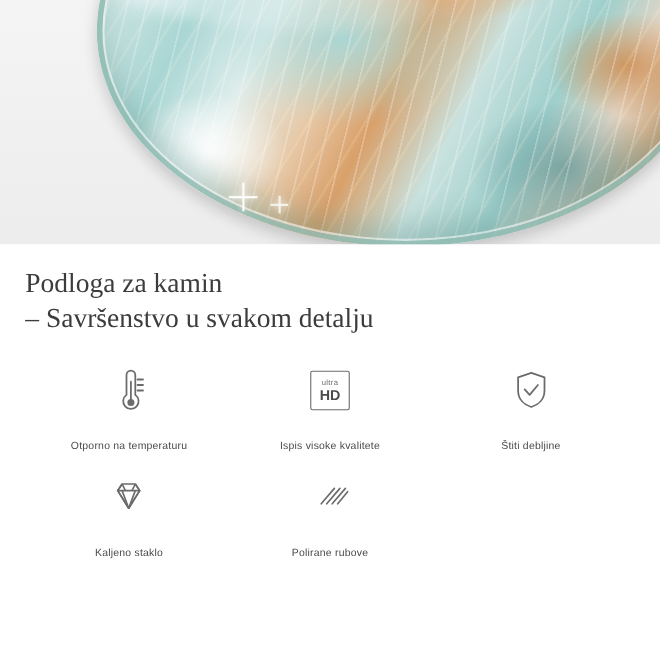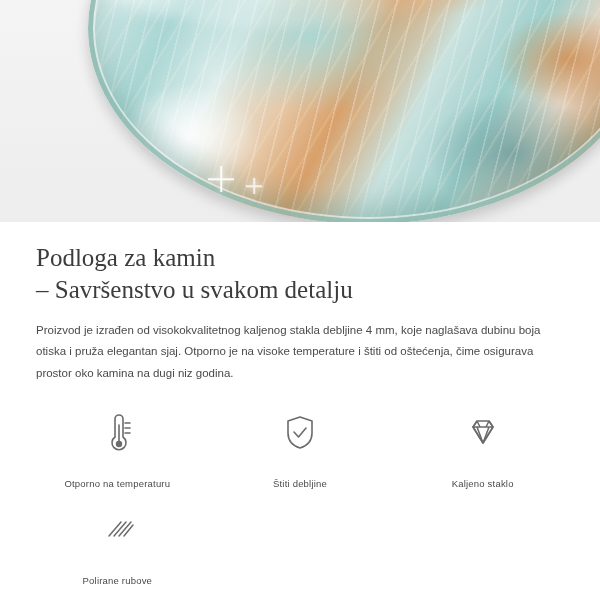--- a/index.html
+++ b/index.html
@@ -110,21 +110,21 @@
     background: rgba(255,255,255,0.95);
     box-shadow: 0 0 6px rgba(255,255,255,0.9);
   }
   .sparkle::before { left: 50%; top: 0; width: 1.5px; height: 100%; transform: translateX(-50%); }
   .sparkle::after  { top: 50%; left: 0; height: 1.5px; width: 100%; transform: translateY(-50%); }
   .sparkle-a { left: 208px; top: 166px; }
   .sparkle-b { left: 246px; top: 178px; width: 16px; height: 16px; opacity: 0.85; }
 
   
   .content {
-    padding: 20px 36px 0 36px;
+    padding: 20px 36px 0 23px;
   }
   .headline {
     font-family: "Liberation Serif", serif;
     font-size: 25px;
     line-height: 1.28;
     color: #3c3c3c;
     font-weight: 400;
     margin: 0 0 14px 0;
     white-space: pre-line;
   }
@@ -199,39 +199,47 @@
       <div class="plate-gloss"></div>
       <div class="plate-edge"></div>
     </div>
     <div class="sparkle sparkle-a"></div>
     <div class="sparkle sparkle-b"></div>
   </div>
 
   <div class="content">
     <h1 class="headline">Podloga za kamin
 – Savršenstvo u svakom detalju</h1>
-    <p class="body-copy">Proizvod je izrađen od visokokvalitetnog kaljenog stakla debljine 4 mm, koje naglašava dubinu boja otiska i pruža elegantan sjaj. Otporno je na visoke temperature i štiti od oštećenja, čime osigurava prostor oko kamina na dugi niz godina.</p>
   </div>
 
   <div class="features">
 
     <div class="feature">
       <div class="feature-icon">
         <svg width="40" height="44" viewBox="0 0 40 44" fill="none" stroke="#6b6b6b" stroke-width="1.6" stroke-linecap="round">
           <path d="M18 8a4 4 0 0 1 8 0v18a7 7 0 1 1-8 0z"></path>
           <line x1="22" y1="14" x2="22" y2="30"></line>
           <circle cx="22" cy="33" r="3.2" fill="#6b6b6b" stroke="none"></circle>
           <line x1="28" y1="12" x2="33" y2="12"></line>
           <line x1="28" y1="17" x2="33" y2="17"></line>
           <line x1="28" y1="22" x2="33" y2="22"></line>
         </svg>
       </div>
       <div class="feature-label">Otporno na temperaturu</div>
     </div>
 
+    <div class="feature">
+      <div class="feature-icon">
+        <div class="ultrahd">
+          <div class="u">ultra</div>
+          <div class="hd">HD</div>
+        </div>
+      </div>
+      <div class="feature-label">Ispis visoke kvalitete</div>
+    </div>
 
     <div class="feature">
       <div class="feature-icon">
         <svg width="40" height="44" viewBox="0 0 40 44" fill="none" stroke="#6b6b6b" stroke-width="1.6" stroke-linecap="round" stroke-linejoin="round">
           <path d="M20 6l12 4v12c0 8-5.5 13-12 15-6.5-2-12-7-12-15V10z"></path>
           <polyline points="14,21 18.5,26 26,17"></polyline>
         </svg>
       </div>
       <div class="feature-label">Štiti debljine</div>
     </div>

